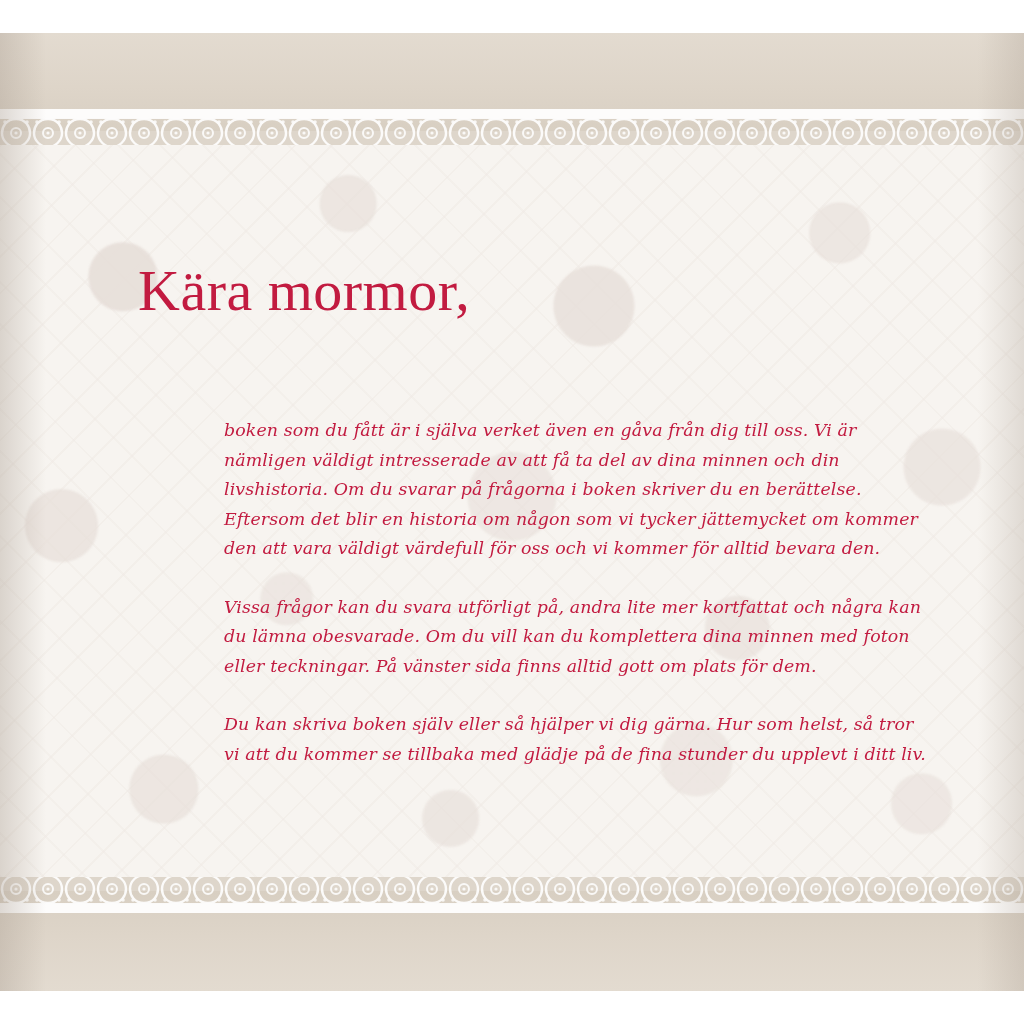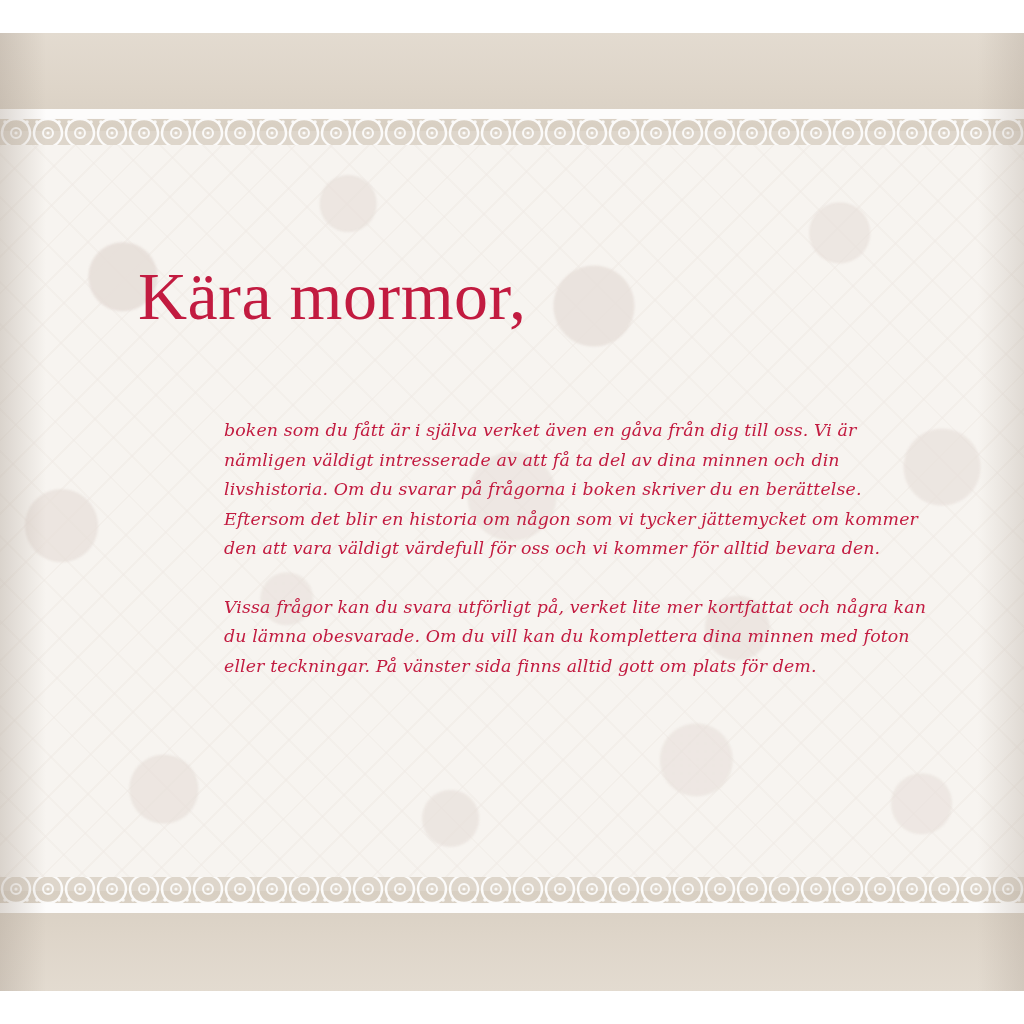--- a/index.html
+++ b/index.html
@@ -130,21 +130,21 @@
     inset: 0;
     z-index: 5;
   }
 
   .headline {
     position: absolute;
     left: 138px;
     top: 228px;
     color: #c21b40;
     font-family: "Liberation Serif", serif;
-    font-size: 68px;
+    font-size: 58px;
     line-height: 1.05;
     letter-spacing: .5px;
     white-space: nowrap;
   }
 
   .letter-body {
     position: absolute;
     left: 212px;
     top: 383px;
     width: 720px;
@@ -273,18 +273,19 @@
     <div class="paper"></div>
     <div class="edge-left"></div>
     <div class="edge-right"></div>
 
     <div class="content">
 
       <div class="headline">Kära mormor,</div>
 
       <div class="letter-body">
         <p>boken som du fått är i själva verket även en gåva från dig till oss. Vi är nämligen väldigt intresserade av att få ta del av dina minnen och din livshistoria. Om du svarar på frågorna i boken skriver du en berättelse. Eftersom det blir en historia om någon som vi tycker jättemycket om kommer den att vara väldigt värdefull för oss och vi kommer för alltid bevara den.</p>
-        <p>Vissa frågor kan du svara utförligt på, verket lite mer kortfattat och några kan du lämna obesvarade. Om du vill kan du komplettera dina minnen med foton eller teckningar. På vänster sida finns alltid gott om plats för dem.</p>
+        <p>Vissa frågor kan du svara utförligt på, andra lite mer kortfattat och några kan du lämna obesvarade. Om du vill kan du komplettera dina minnen med foton eller teckningar. På vänster sida finns alltid gott om plats för dem.</p>
+        <p>Du kan skriva boken själv eller så hjälper vi dig gärna. Hur som helst, så tror vi att du kommer se tillbaka med glädje på de fina stunder du upplevt i ditt liv.</p>
       </div>
 
     </div>
   </div>
 </div>
 
 </body></html>

